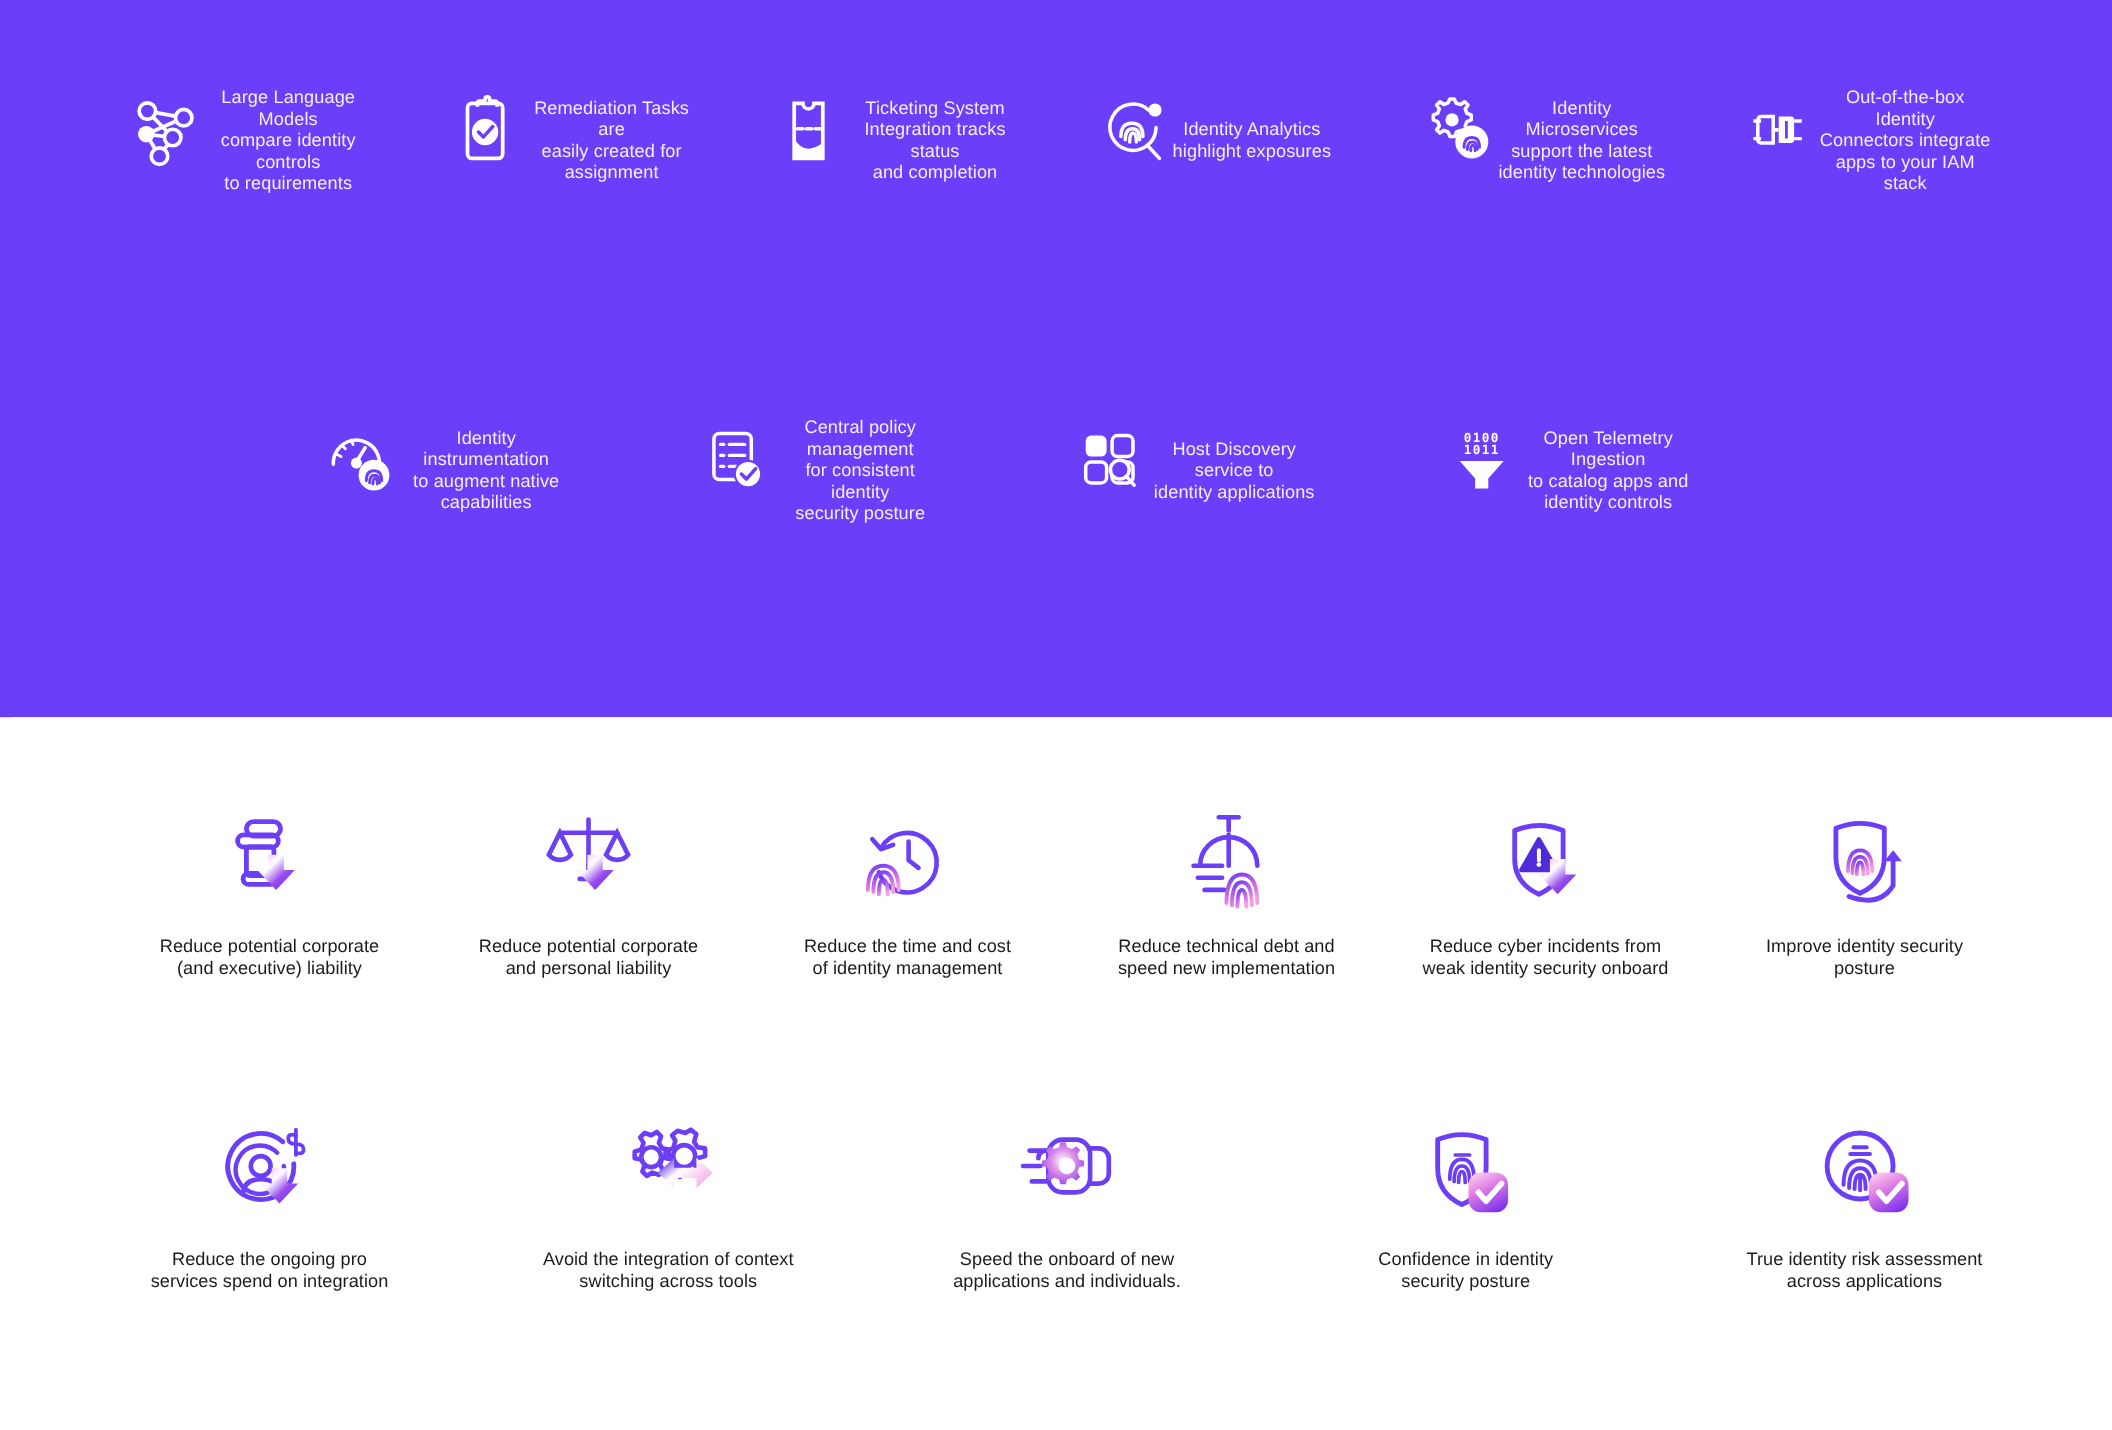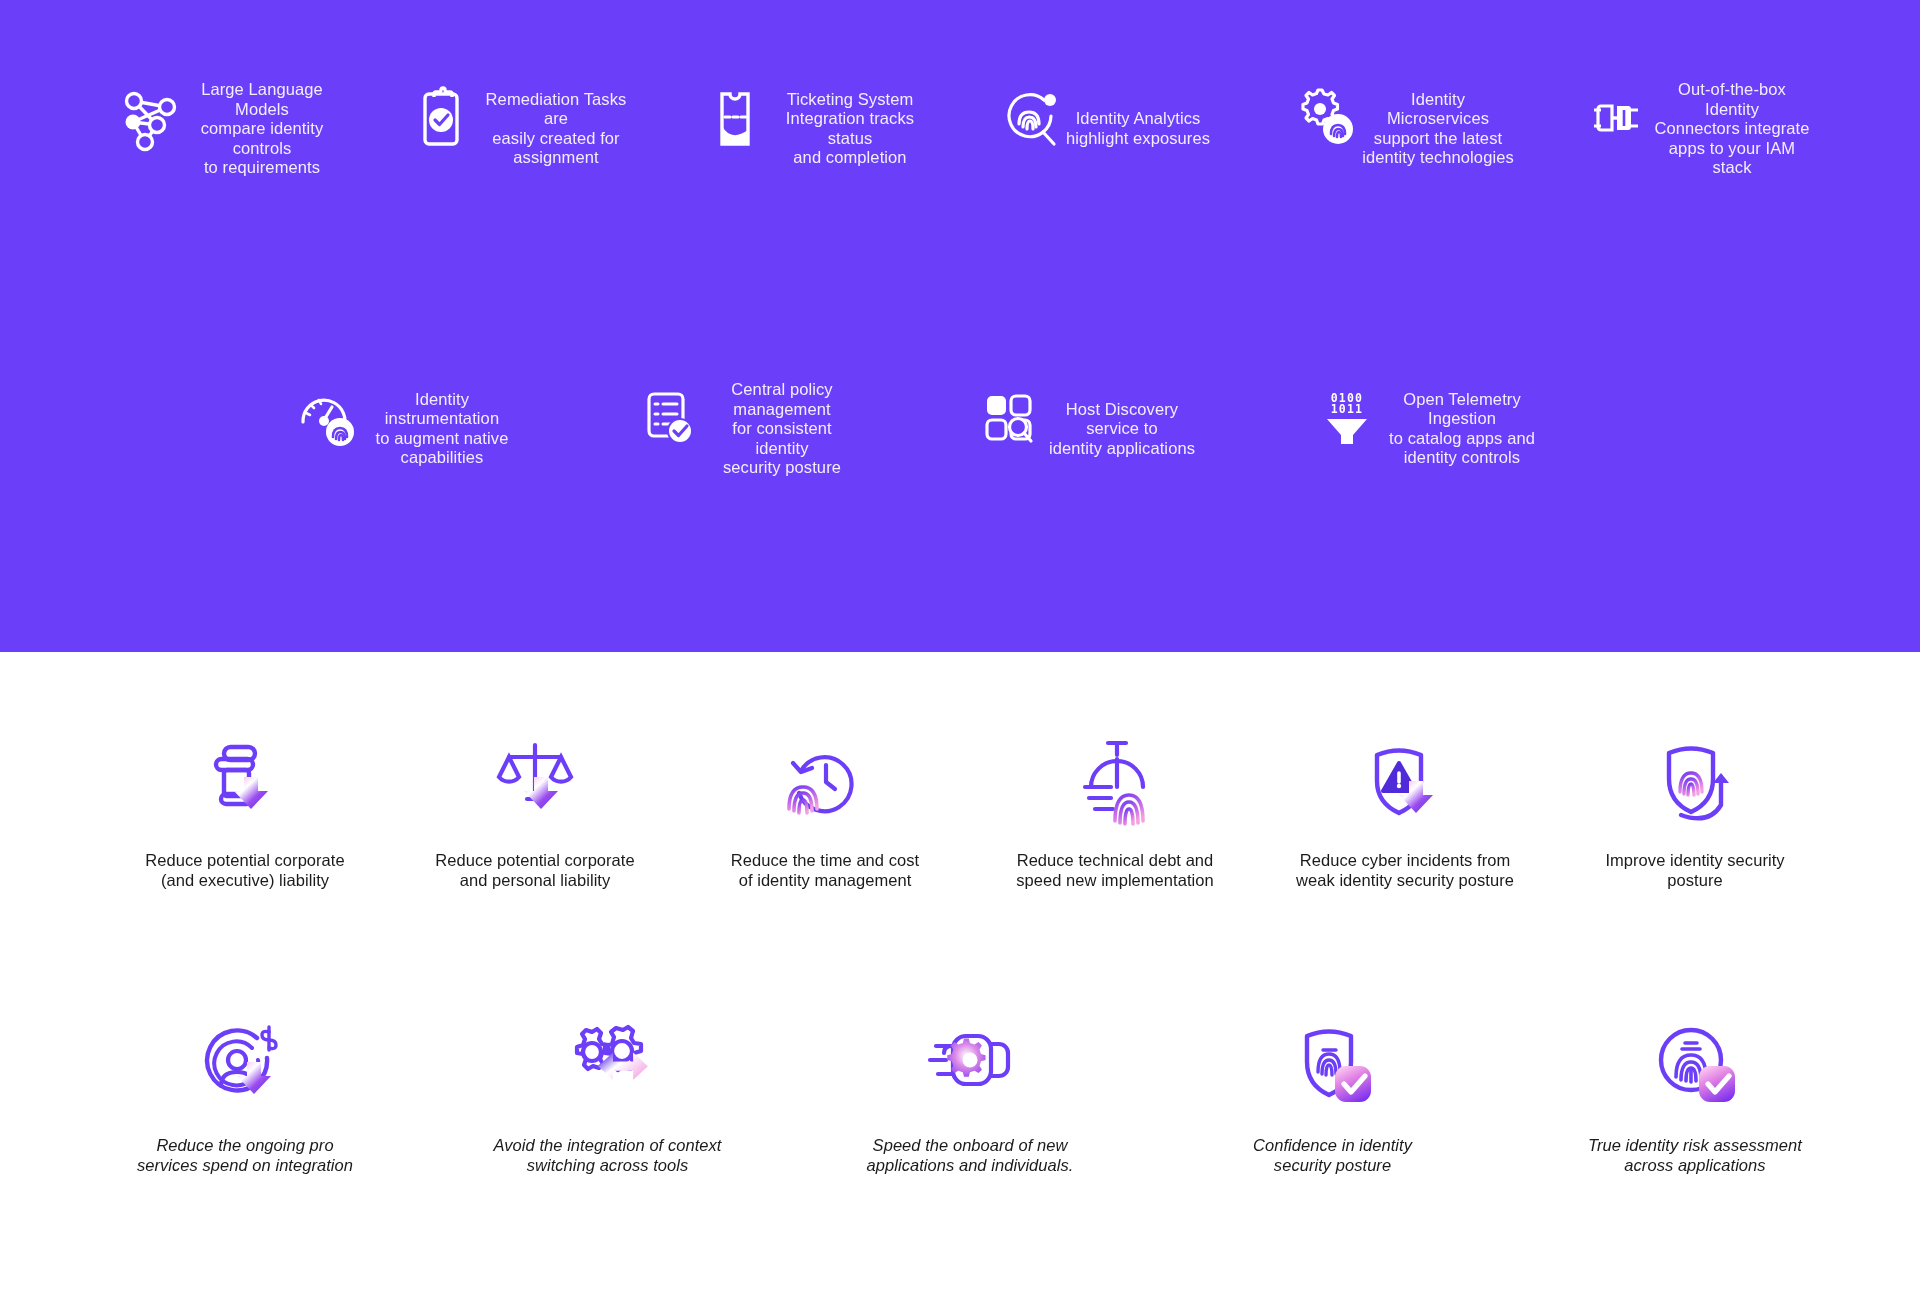--- a/index.html
+++ b/index.html
@@ -64,21 +64,21 @@
     background: #ffffff;
   }
   .white-row {
     position: absolute;
     left: 110px;
     width: 1700px;
     display: flex;
     justify-content: space-between;
   }
   .white-row.wrow1 { top: 85px; }
-  .white-row.wrow2 { top: 370px; font-style: italic; }
+  .white-row.wrow2 { top: 370px; }
 
   .w-card {
     width: 250px;
     display: flex;
     flex-direction: column;
     align-items: center;
     text-align: center;
   }
   .w-icon {
     height: 92px;
@@ -403,21 +403,21 @@
         <div class="w-icon">
           <svg width="96" height="92" viewBox="0 0 96 92" fill="none">
             <path d="M20 18 q22 -9 44 0 v26 q0 22 -22 32 q-22 -10 -22 -32 Z" stroke="#6c3ef7" stroke-width="4.4" fill="none" stroke-linejoin="round"></path>
             <path d="M42 26 L58 54 H26 Z" fill="#4f2bd9" stroke="#4f2bd9" stroke-width="4" stroke-linejoin="round"></path>
             <line x1="42" y1="36" x2="42" y2="45" stroke="#fff" stroke-width="3.6" stroke-linecap="round"></line>
             <circle cx="42" cy="49" r="2.2" fill="#fff"></circle>
             <path d="M52 44 h14 v14 h10 L59 76 L42 58 h10 Z" fill="url(#gradArrow)"></path>
           </svg>
         </div>
         <div class="w-label">Reduce cyber incidents from
-weak identity security posture</div>
+weak identity security onboard</div>
       </div>
 
       <div class="w-card">
         <div class="w-icon">
           <svg width="96" height="92" viewBox="0 0 96 92" fill="none">
             <path d="M22 16 q22 -9 44 0 v26 q0 23 -22 33 q-22 -10 -22 -33 Z" stroke="#6c3ef7" stroke-width="4.4" fill="none" stroke-linejoin="round"></path>
             <g stroke="url(#gradFp)" stroke-width="3.4" fill="none" stroke-linecap="round">
               <path d="M33 55 q0 -19 11 -19 q11 0 11 19"></path>
               <path d="M37 57 q0 -15 7 -15 q7 0 7 15"></path>
               <path d="M41 58 q0 -11 3 -11 q3 0 3 11"></path>

